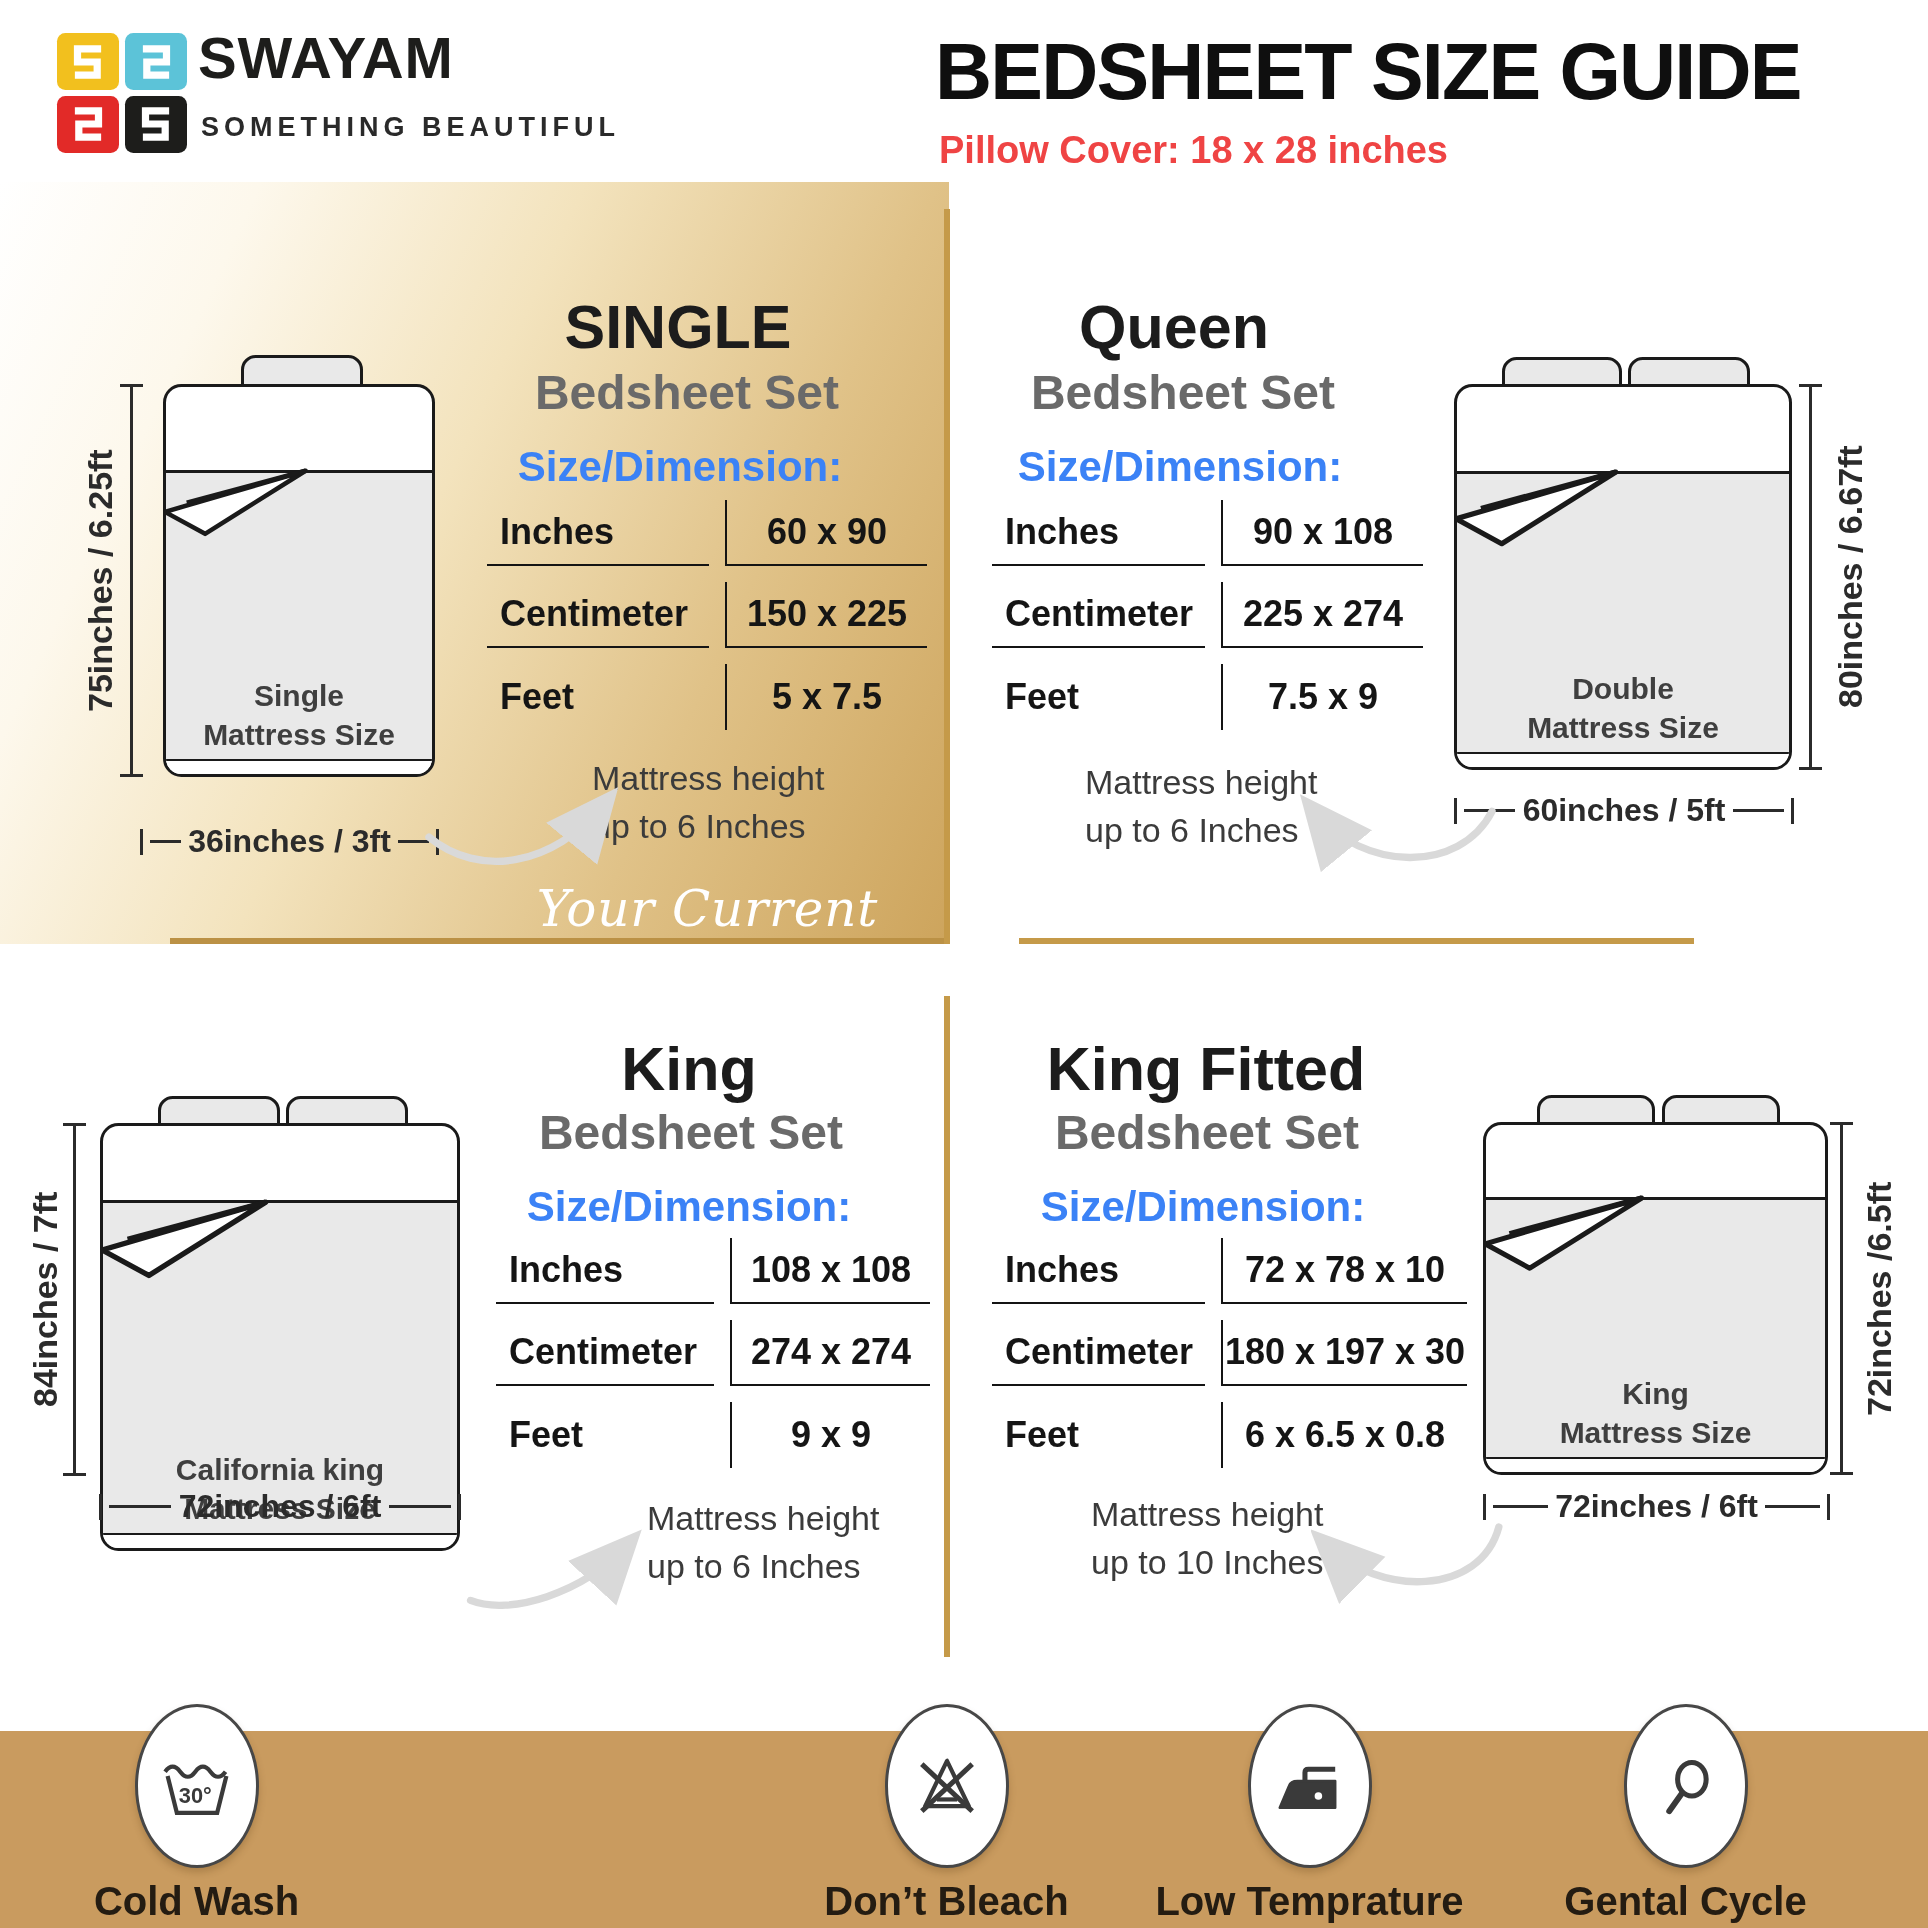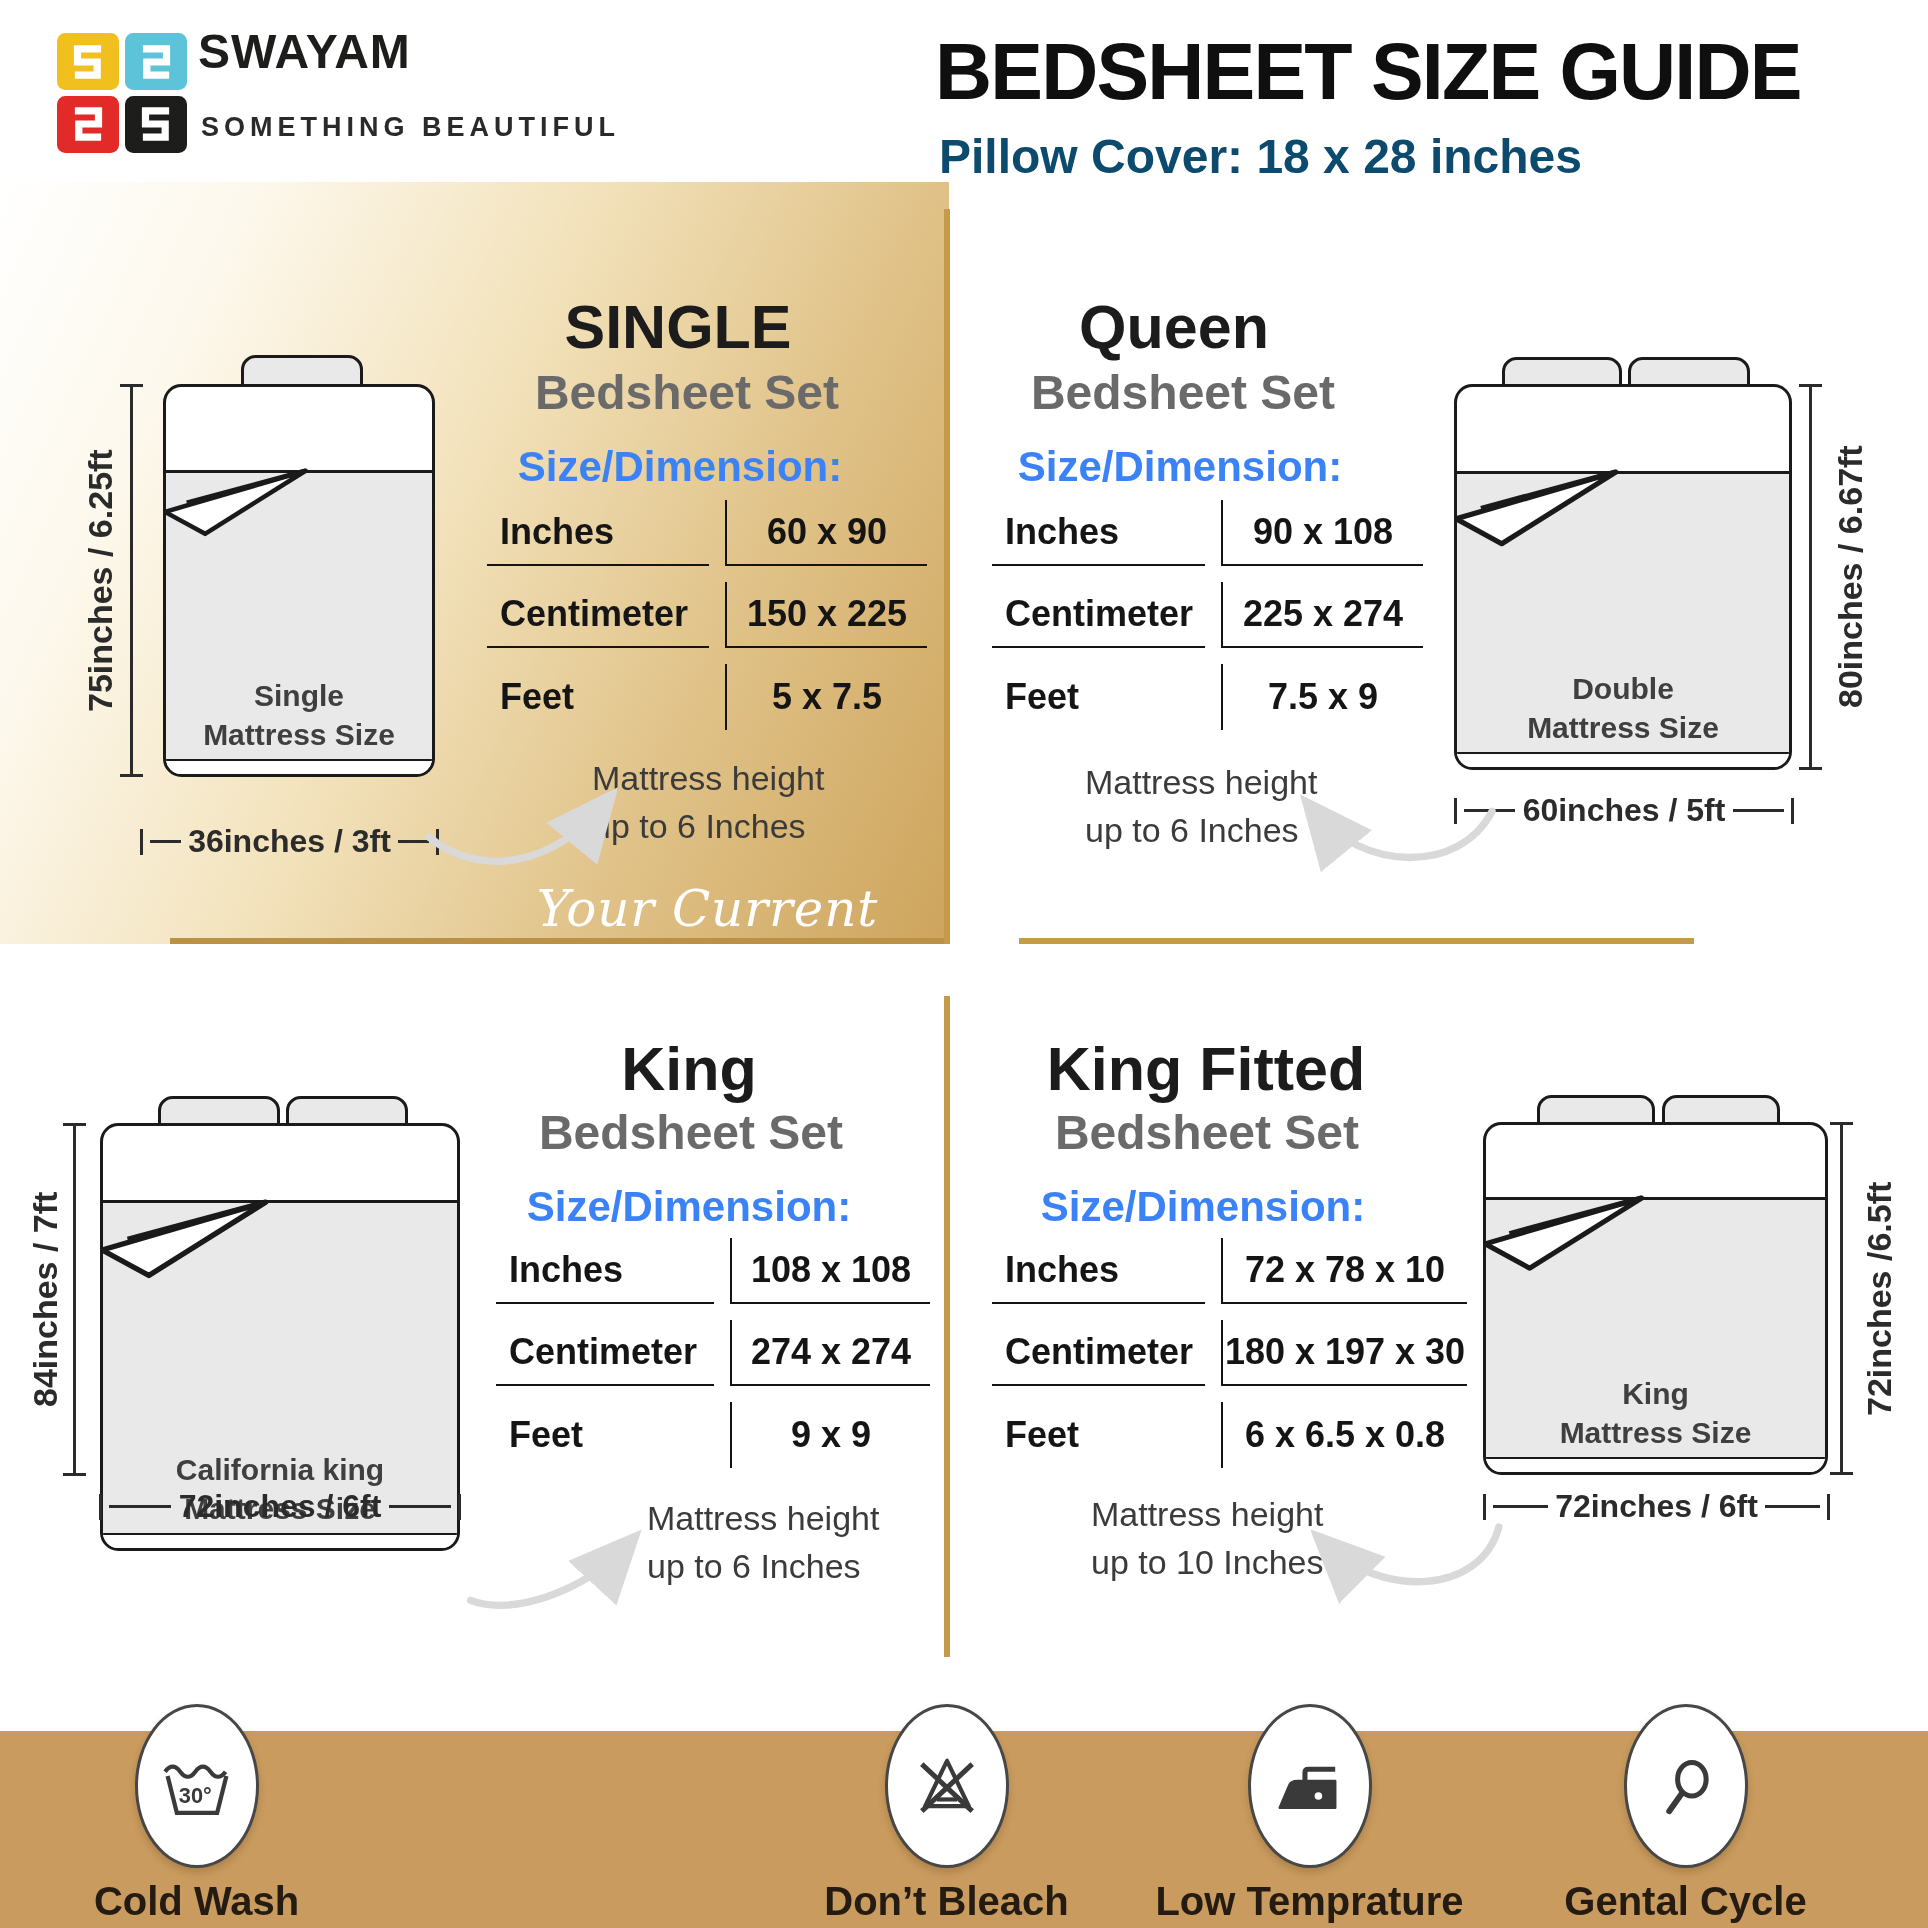--- a/index.html
+++ b/index.html
@@ -3,24 +3,24 @@
 <meta charset="utf-8">
 <style>
   html,body{margin:0;padding:0;background:#ffffff;}
   .canvas{position:relative;width:1928px;height:1928px;background:#ffffff;overflow:hidden;
           font-family:"Liberation Sans",sans-serif;color:#1f1f1f;}
   .abs{position:absolute;}
 
   
   .logo-grid{display:grid;grid-template-columns:62px 62px;grid-template-rows:57px 57px;gap:5.5px;}
   .tile{border-radius:8.3px;display:flex;align-items:center;justify-content:center;}
-  .brand{font-size:48px;font-weight:800;letter-spacing:0.9px;color:#1d1d1b;}
+  .brand{font-size:58px;font-weight:800;letter-spacing:0.9px;color:#1d1d1b;}
   .tagline{font-size:27px;font-weight:700;letter-spacing:5px;color:#2a2a2a;}
   .main-title{font-size:79px;font-weight:800;letter-spacing:-1.8px;color:#0f0f0f;}
-  .main-sub{font-size:48px;font-weight:700;color:#0c4a6e;}
+  .main-sub{font-size:38px;font-weight:700;color:#ef4444;}
 
   
   .sec-title{font-size:61px;font-weight:800;color:#1c1c1c;text-align:center;}
   .sec-sub{font-size:48px;font-weight:700;color:#6a6a6a;text-align:center;}
   .sec-size{font-size:42px;font-weight:700;color:#3b82f6;text-align:center;}
 
   
   .size-table{display:grid;grid-auto-rows:66px;gap:16px;}
   .size-table .cell{display:flex;align-items:center;font-size:36px;font-weight:700;color:#151515;}
   .size-table .unit{padding-left:13px;}

